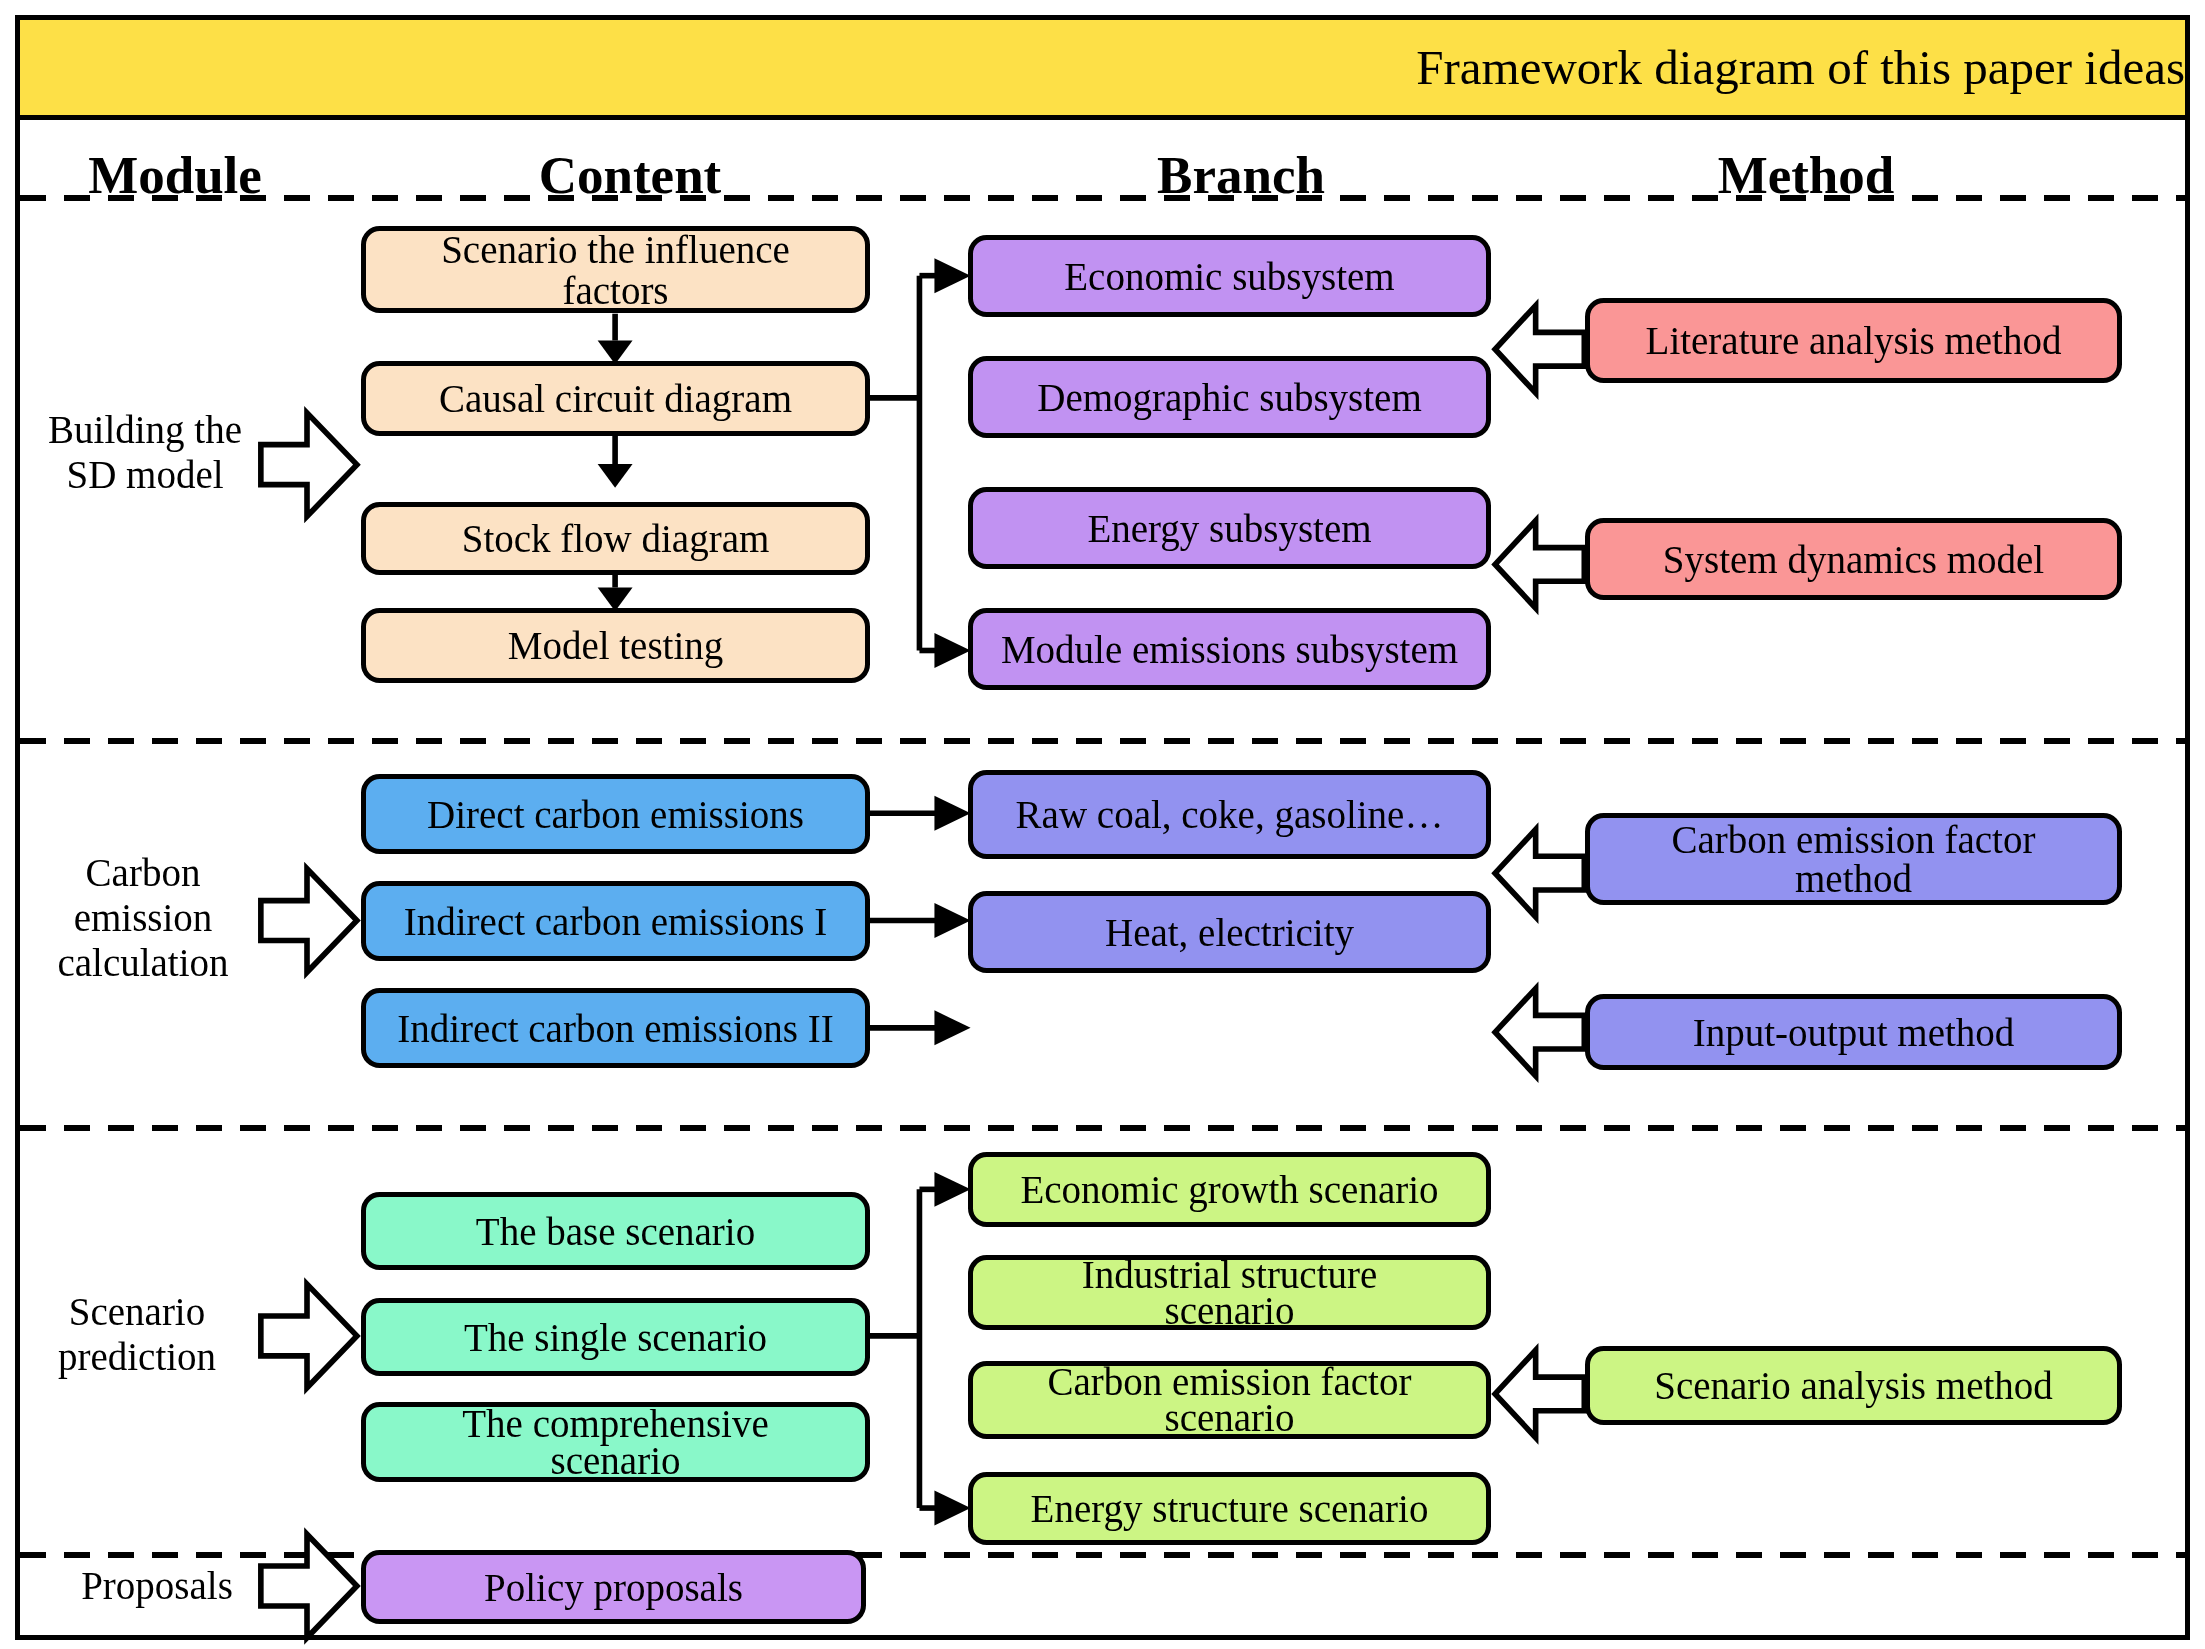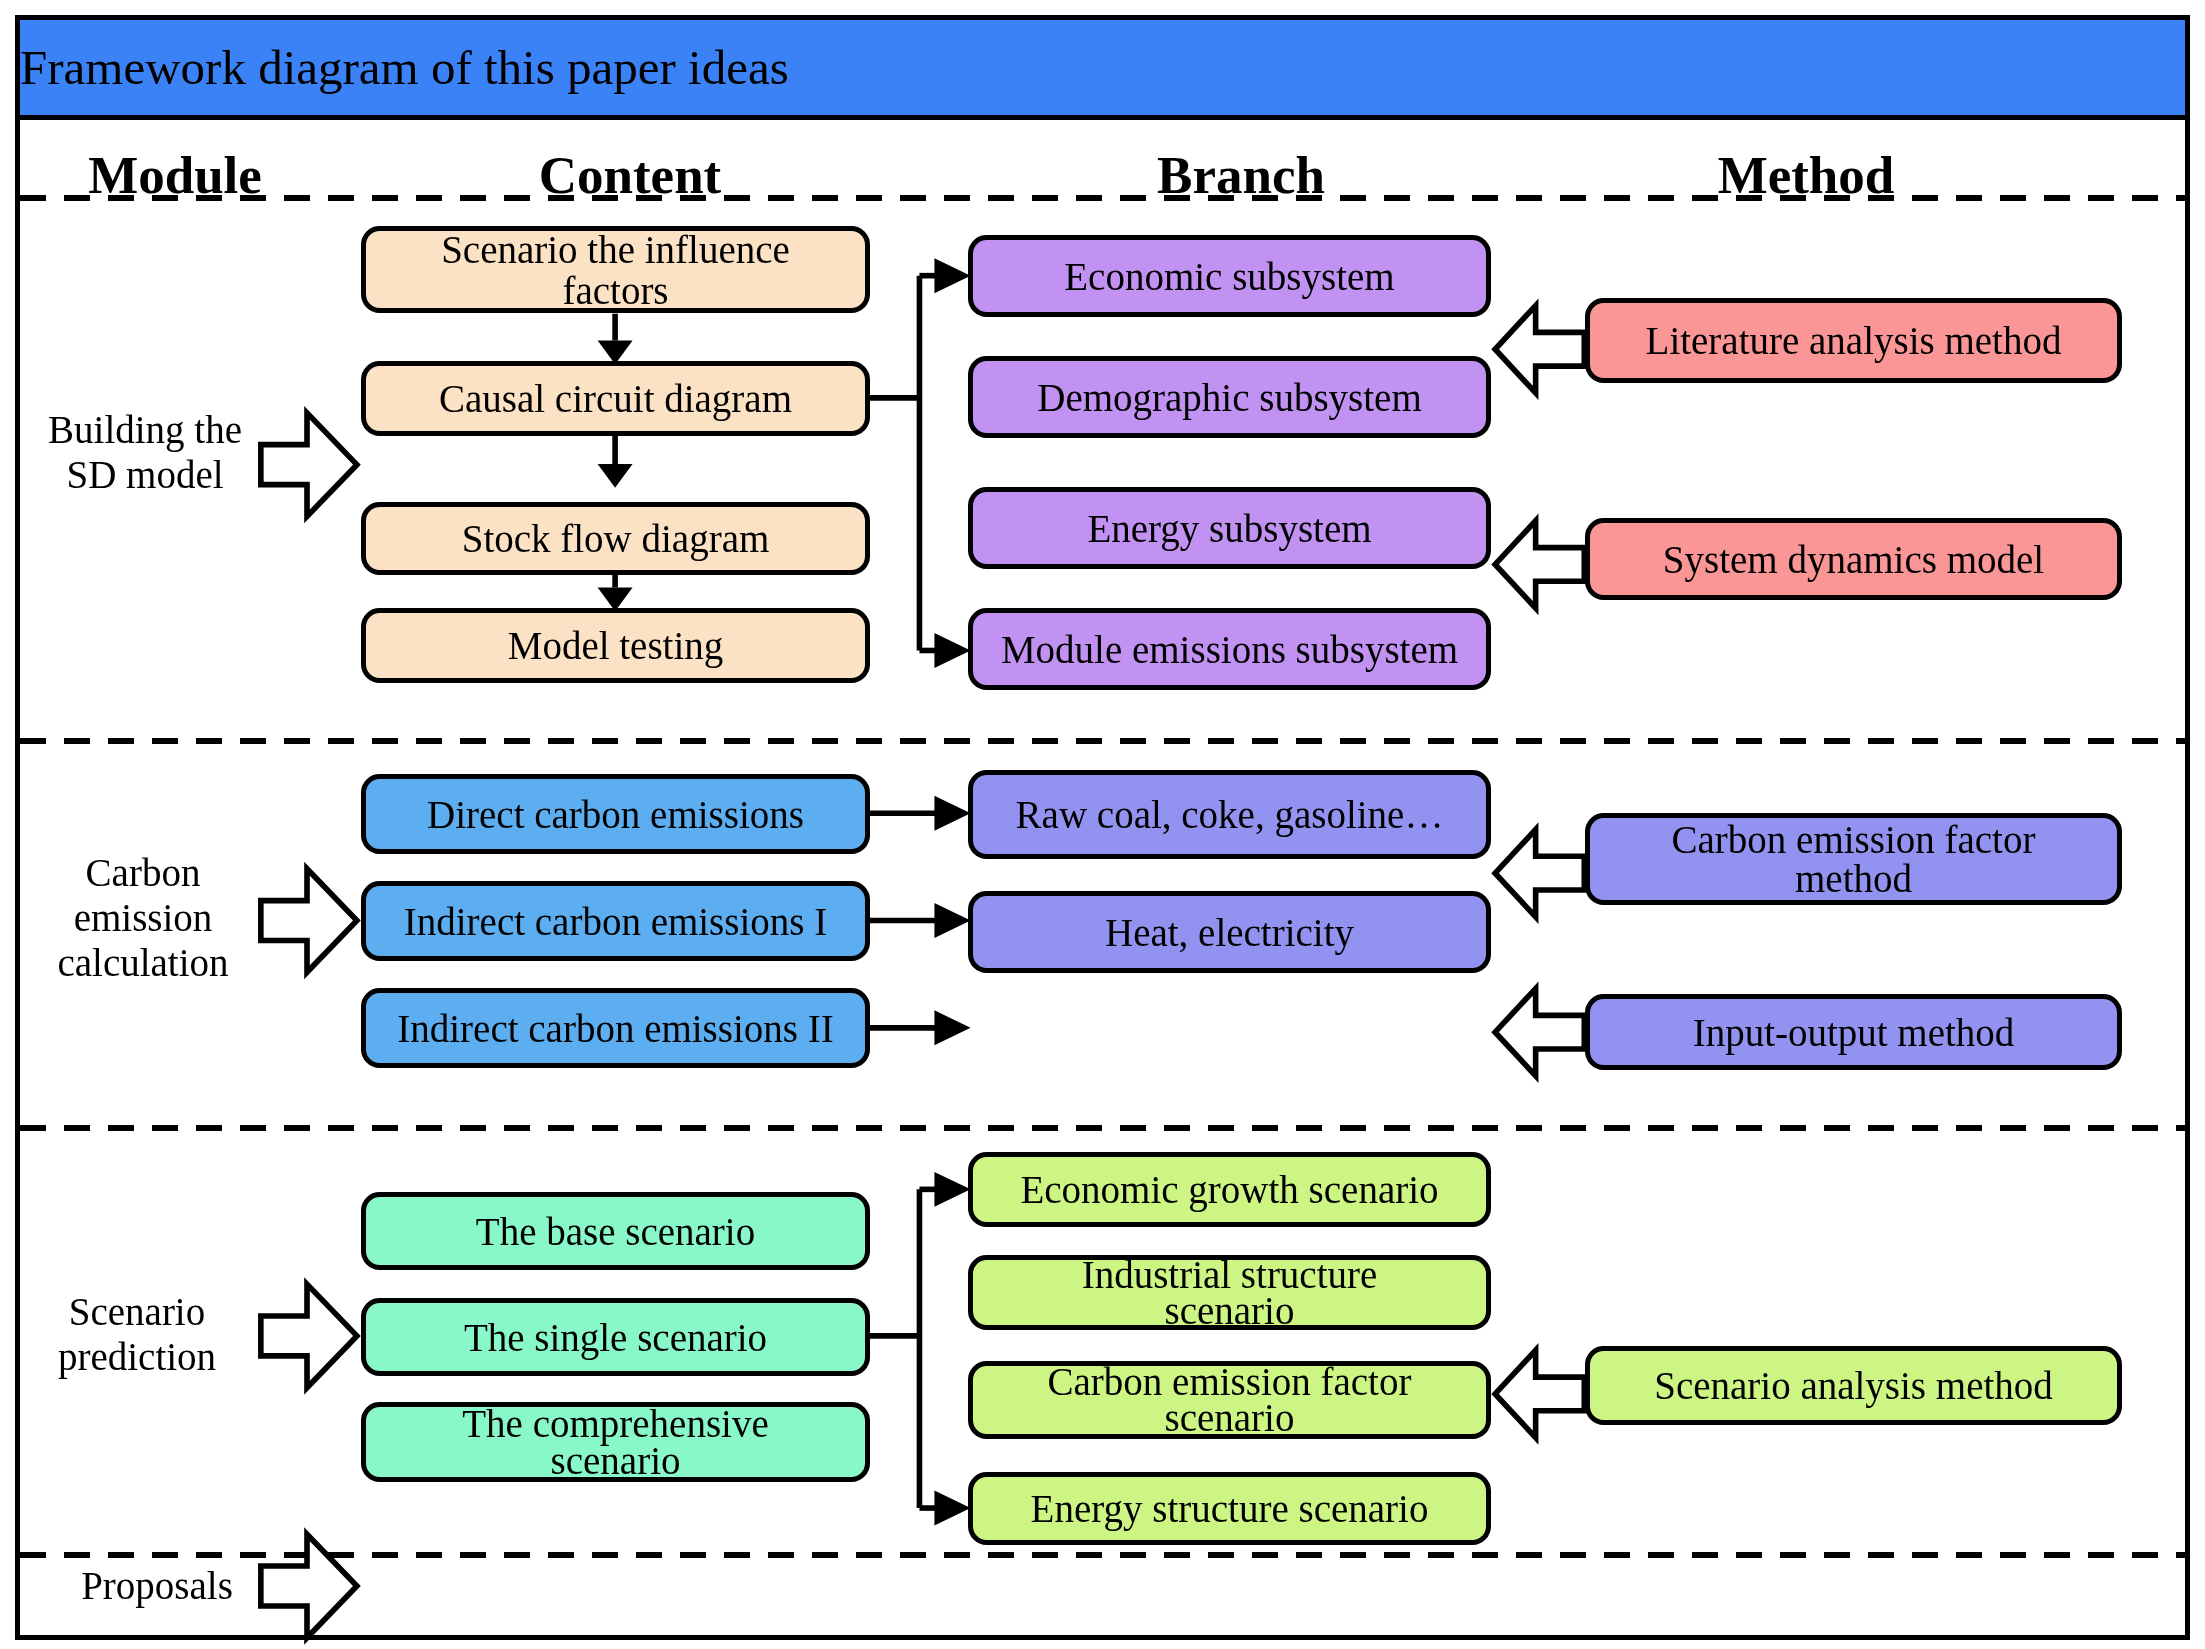--- a/index.html
+++ b/index.html
@@ -11,23 +11,23 @@
     overflow:hidden;
     background:#fff;
   }
   
   .frame{
     position:absolute;left:15px;top:15px;right:15px;bottom:8.7px;
     border:5px solid #000;
   }
   .titlebar{
     position:absolute;left:15px;top:15px;right:15px;height:95px;
-    background:#3b82f6;
+    background:#fde047;
     border:5px solid #000;
-    display:flex;align-items:center;justify-content:flex-start;
+    display:flex;align-items:center;justify-content:flex-end;
     font-size:49px;
   }
   .colhead{
     position:absolute;top:145px;
     transform:translateX(-50%);
     font-size:53px;font-weight:bold;
     white-space:nowrap;
   }
   .dash{
     position:absolute;left:20px;right:20px;height:6.2px;
@@ -182,15 +182,16 @@
   <div class="box green" style="left:968px;top:1255px;width:523px;height:75px;line-height:36px">Industrial structure
 scenario</div>
   <div class="box green" style="left:968px;top:1361px;width:523px;height:78px;line-height:36px">Carbon emission factor
 scenario</div>
   <div class="box green" style="left:968px;top:1472px;width:523px;height:73px">Energy structure scenario</div>
 
   <div class="box green" style="left:1585px;top:1346px;width:537px;height:79px">Scenario analysis method</div>
 
   <div class="modlabel" style="left:157px;top:1563px;width:237px">Proposals</div>
 
+  <div class="box orchid" style="left:361px;top:1550px;width:505px;height:74px">Policy proposals</div>
 
 </div>
 
 
 </body></html>

